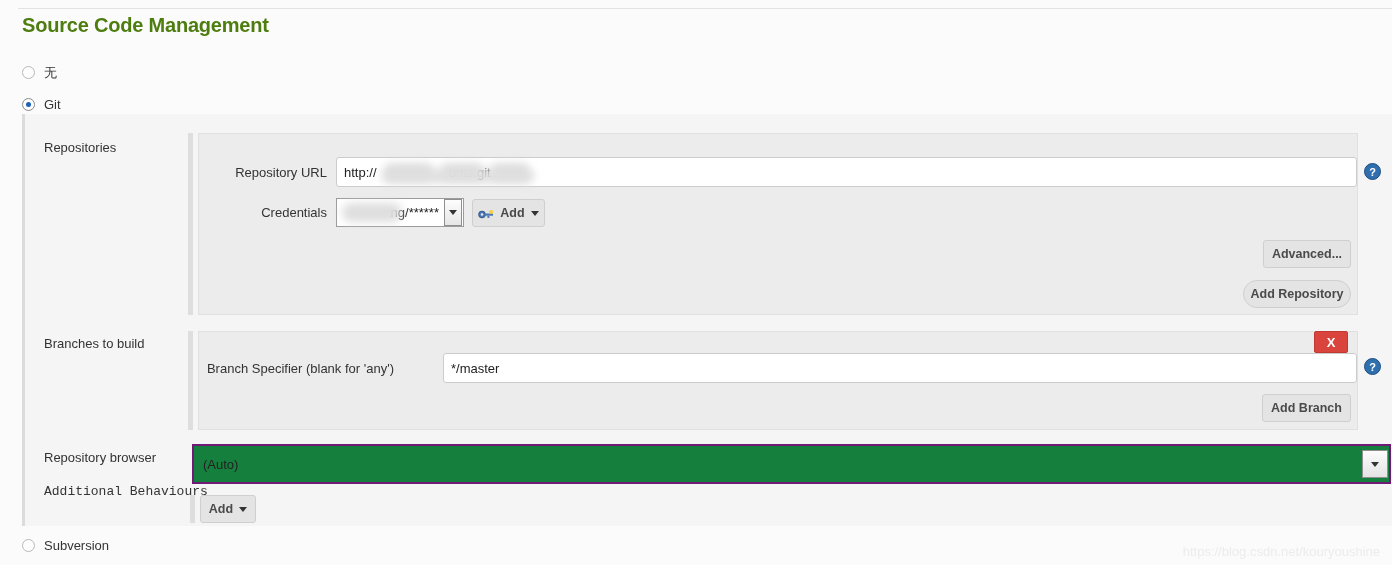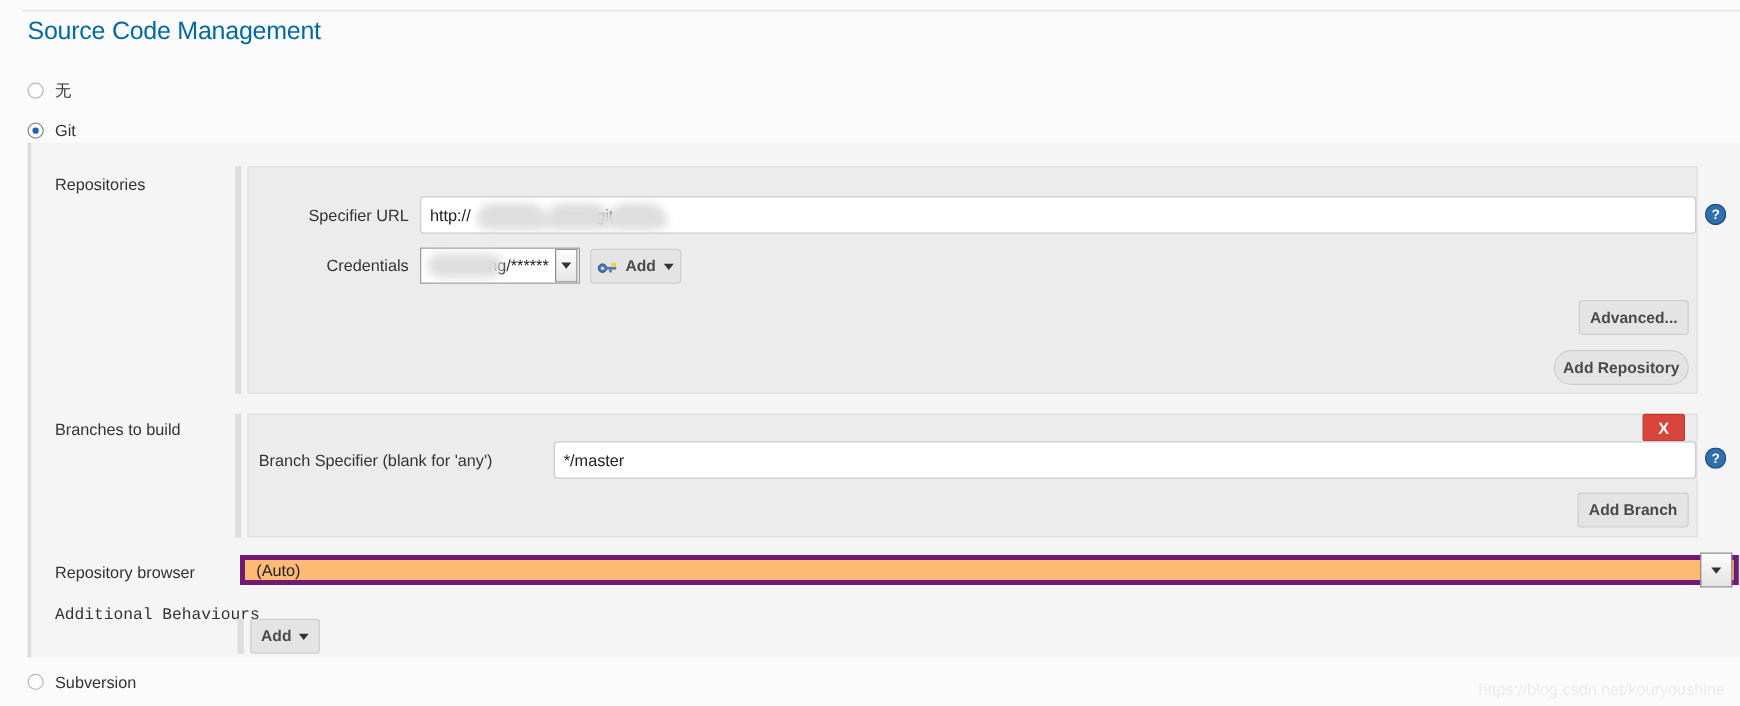--- a/index.html
+++ b/index.html
@@ -22,22 +22,22 @@
   .top-rule {
     position: absolute; left: 18px; top: 8px;
     width: 1374px; height: 1px;
     background: #e3e3e3;
   }
 
   
   .page-title {
     position: absolute; left: 22px; top: 14px;
     font-size: 20px;
-    font-weight: normal;
-    color: #0369a1;
+    font-weight: bold;
+    color: #4d7c0f;
     letter-spacing: -0.2px;
     white-space: nowrap;
     text-align: right;
   }
 
   
   .radio-row {
     position: absolute;
     left: 22px;
     height: 22px;
@@ -197,23 +197,23 @@
     cursor: pointer;
   }
   .btn .lbl { line-height: 1; }
 
   
   .key-icon { width: 16px; height: 13px; flex: none; }
 
   
   .big-select {
     position: absolute;
-    height: 24px;
-    background: #fdba74;
-    border: 4px solid #701a75;
+    height: 40px;
+    background: #15803d;
+    border: 2px solid #701a75;
     display: flex;
     align-items: center;
   }
   .big-select .val {
     flex: 1;
     padding-left: 9px;
     font-size: 13px;
     color: #222;
     white-space: nowrap;
   }
@@ -280,21 +280,21 @@
     <span class="radio-label">Git</span>
   </div>
 
   <div class="git-body"></div>
 
   <div class="section-label" style="left:44px; top:140px;">Repositories</div>
 
   <div class="rail" style="left:188px; top:133px; height:182px;"></div>
   <div class="panel" style="left:198px; top:133px; width:1160px; height:182px;"></div>
 
-  <div class="field-label" style="left:150px; top:165px; width:177px;">Specifier URL</div>
+  <div class="field-label" style="left:150px; top:165px; width:177px;">Repository URL</div>
 
   <input class="txt" style="left: 336px; top: 157px; width: 1021px;" value="http://                    oms.git">
 
   <div class="blur-blob" style="left:384px; top:163px; width:50px;  height:17px;"></div>
   <div class="blur-blob" style="left:440px; top:163px; width:44px;  height:17px;"></div>
   <div class="blur-blob" style="left:490px; top:163px; width:40px;  height:17px;"></div>
   <div class="blur-blob" style="left:382px; top:170px; width:152px; height:13px;"></div>
 
   <div class="help-icon" style="left:1364px; top:163px;">
     <svg viewBox="0 0 17 17" width="17" height="17" aria-hidden="true">

